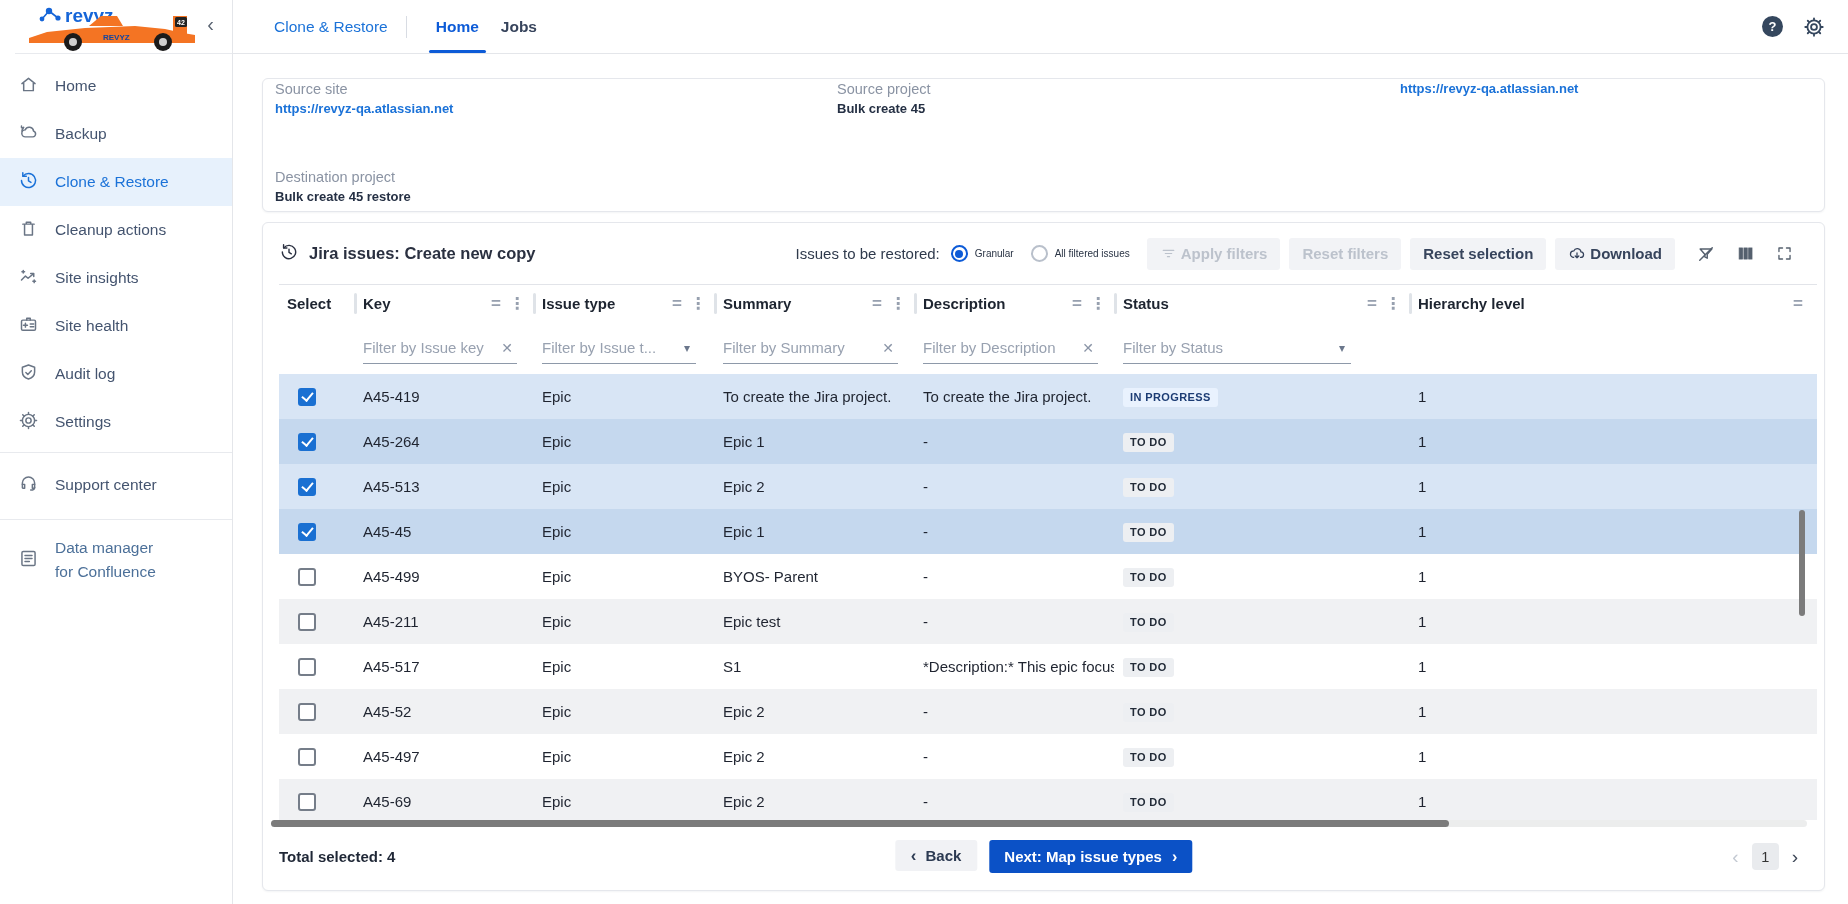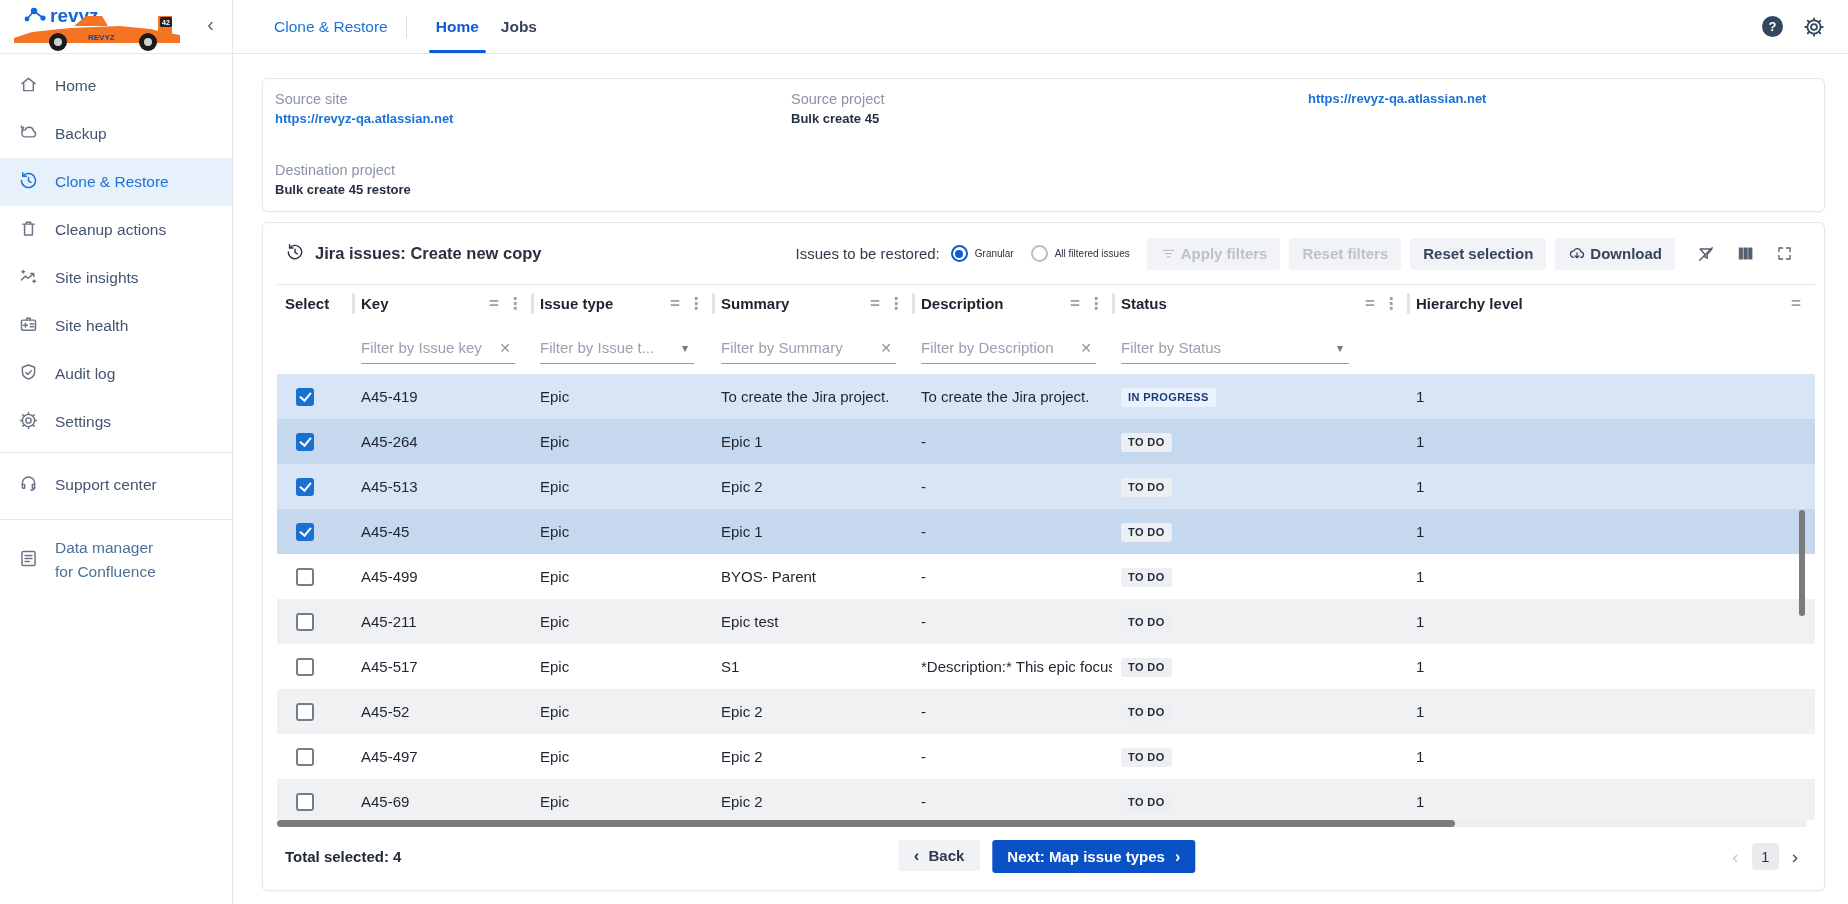--- a/index.html
+++ b/index.html
@@ -2,21 +2,21 @@
 <html style="--accent: #0d5bd7; --link: #1b72d8; --primary-btn: #0b51c6; --sidebar-active-bg: #e7f1fc; --sidebar-active-text: #1b72d8; --row-sel-a: #d8e5f5; --row-sel-b: #c5d8ee; --row-alt: #f0f1f3; --badge-prog-bg: #e9f2fe; --badge-prog-text: #1c3c74; --badge-todo-bg: #edeff2; --badge-todo-text: #222b38; --icon-dark: #35475e; --muted: #8a93a3; --text-dark: #21262e; --brand-orange: #f47423; --brand-blue: #1565d8;"><head>
 <meta charset="utf-8">
 <style>
   * { margin:0; padding:0; box-sizing:border-box; }
   html,body { width:1848px; height:904px; background:#fff; overflow:hidden;
     font-family:"Liberation Sans","DejaVu Sans",sans-serif; }
   body { display:flex; color:var(--text-dark,#21262e); }
 
   
   .sidebar { width:233px; min-width:233px; border-right:1px solid #e4e6ea; background:#fff; }
-  .logo-row { height:54px; border-bottom:1px solid #e8eaee; display:flex; align-items:center; position:relative; padding-left:10px; }
+  .logo-row { height:54px; border-bottom:1px solid #e8eaee; display:flex; align-items:center; position:relative; padding-left:10px;margin-left:15px; }
   .collapse-btn { position:absolute; right:18px; top:14px; font-size:20px; color:#5a6472; cursor:pointer; line-height:1; }
   .nav { padding-top:8px; }
   .nav-item { height:48px; display:flex; align-items:center; gap:16px; padding-left:18px; cursor:pointer; }
   .nav-item .nlabel { font-size:15.5px; color:#44546f; }
   .nav-item.active { background:var(--sidebar-active-bg); }
   .nav-item.active .nlabel { color:var(--sidebar-active-text); }
   .nav-item.active svg { stroke:var(--sidebar-active-text); }
   .nav-item svg { stroke:#6a7585; }
   .side-divider { border-top:1px solid #e8eaee; margin:6px 0; }
   .nav-item.two-line { height:64px; }
@@ -29,24 +29,24 @@
   .tb-sep { align-self:center; width:1px; height:22px; background:#d8dce3; margin:0 18px; }
   .tab { position:relative; display:flex; align-items:center; padding:0 11px; font-size:15.5px; color:#37445c; font-weight:600; cursor:pointer; }
   .tab.active { color:var(--accent); }
   .tab.active::after { content:""; position:absolute; left:4px; right:4px; bottom:0; height:3px; border-radius:2px; background:var(--accent); }
   .tb-right { margin-left:auto; display:flex; align-items:center; gap:20px; }
   .help-ic { width:21px; height:21px; border-radius:50%; background:var(--icon-dark); color:#fff; font-size:13px; font-weight:bold; display:flex; align-items:center; justify-content:center; cursor:pointer; }
   .gear-ic { cursor:pointer; display:flex; }
 
   .content { padding:24px 23px 0 29px; }
 
-  .card { border:1px solid #e5e7ec; border-radius:6px; background:#fff; box-shadow:0 1px 2px rgba(9,30,66,.05);padding-left:6px; }
-
-  
-  .info-card { height:134px; display:grid; grid-template-columns:516px 517px 1fr; grid-template-rows:auto auto; padding:12px 16px 0 12px; row-gap:21px; }
+  .card { border:1px solid #e5e7ec; border-radius:6px; background:#fff; box-shadow:0 1px 2px rgba(9,30,66,.05); }
+
+  
+  .info-card { height:134px; display:grid; grid-template-columns:516px 517px 1fr; grid-template-rows:auto auto; padding:2px 16px 0 12px; row-gap:21px;gap:46px; }
   .field .flabel { font-size:14.5px; color:var(--muted); margin-bottom:4px; }
   .field .fvalue { font-size:13px; font-weight:700; color:#253044; }
   .field .fvalue.link { color:var(--link); cursor:pointer; font-weight:700; }
 
   
   .table-card { margin-top:10px; height:669px; position:relative; display:flex; flex-direction:column; overflow:hidden; }
   .card-head { height:61px; display:flex; align-items:center; padding:0 26px 0 16px; gap:10px; }
   .panel-title { font-size:16.5px; font-weight:700; color:#2a3040; }
   .head-right { margin-left:auto; display:flex; align-items:center; gap:9px; }
   .restore-label { font-size:15px; color:#2f3a4c; margin-right:2px; }
@@ -56,21 +56,21 @@
   .radio.on::after { content:""; position:absolute; inset:2.5px; border-radius:50%; background:var(--accent); }
   .radio-lab { font-size:10px; color:#2a3445; }
   .btn { height:32px; border:none; border-radius:3px; background:#f2f3f6; color:#37445c; font-size:15px; font-weight:600; padding:0 13px; display:flex; align-items:center; gap:4px; cursor:pointer; font-family:inherit; }
   .btn.disabled { color:#bcc2cc; cursor:default; }
   .btn.disabled svg { stroke:#bcc2cc; }
   .icon-btn { background:none; border:none; padding:4px; display:flex; cursor:pointer; }
   .icon-btn svg { stroke:#55606e; }
   .head-icons { display:flex; align-items:center; gap:12px; margin-left:8px; }
 
   
-  .tgrid { margin-left:8px; width:1538px; }
+  .tgrid { margin-left:16px; width:1538px; }
   .thead { border-top:1px solid #e2e4e9; }
   .hrow { display:grid; grid-template-columns:75px 179px 181px 200px 200px 295px 1fr; height:37px; align-items:center; }
   .hcell { display:flex; align-items:center; font-size:15px; font-weight:700; color:#1d2430; padding-left:9px; position:relative; height:100%; }
   .hcell .sepbar { position:absolute; left:0; top:8px; bottom:8px; width:3px; background:#dfe3e8; border-radius:2px; }
   .hcell .drag { margin-left:auto; color:#97a0af; font-size:17px; font-weight:700; cursor:grab; padding-right:2px; }
   .hcell .kebab { color:#97a0af; font-size:16px; cursor:pointer; padding:0 8px 0 6px; }
   .frow { display:grid; grid-template-columns:75px 179px 181px 200px 200px 295px 1fr; height:52px; }
   .fcell { display:flex; align-items:flex-end; padding:0 0 10px 9px; }
   .fwrap { display:flex; align-items:center; border-bottom:1.5px solid #8e99a9; flex:1; }
   .finput { border:none; outline:none; background:transparent; font-size:15px; color:#333; width:100%; padding:0 0 7px 0; font-family:inherit; }

